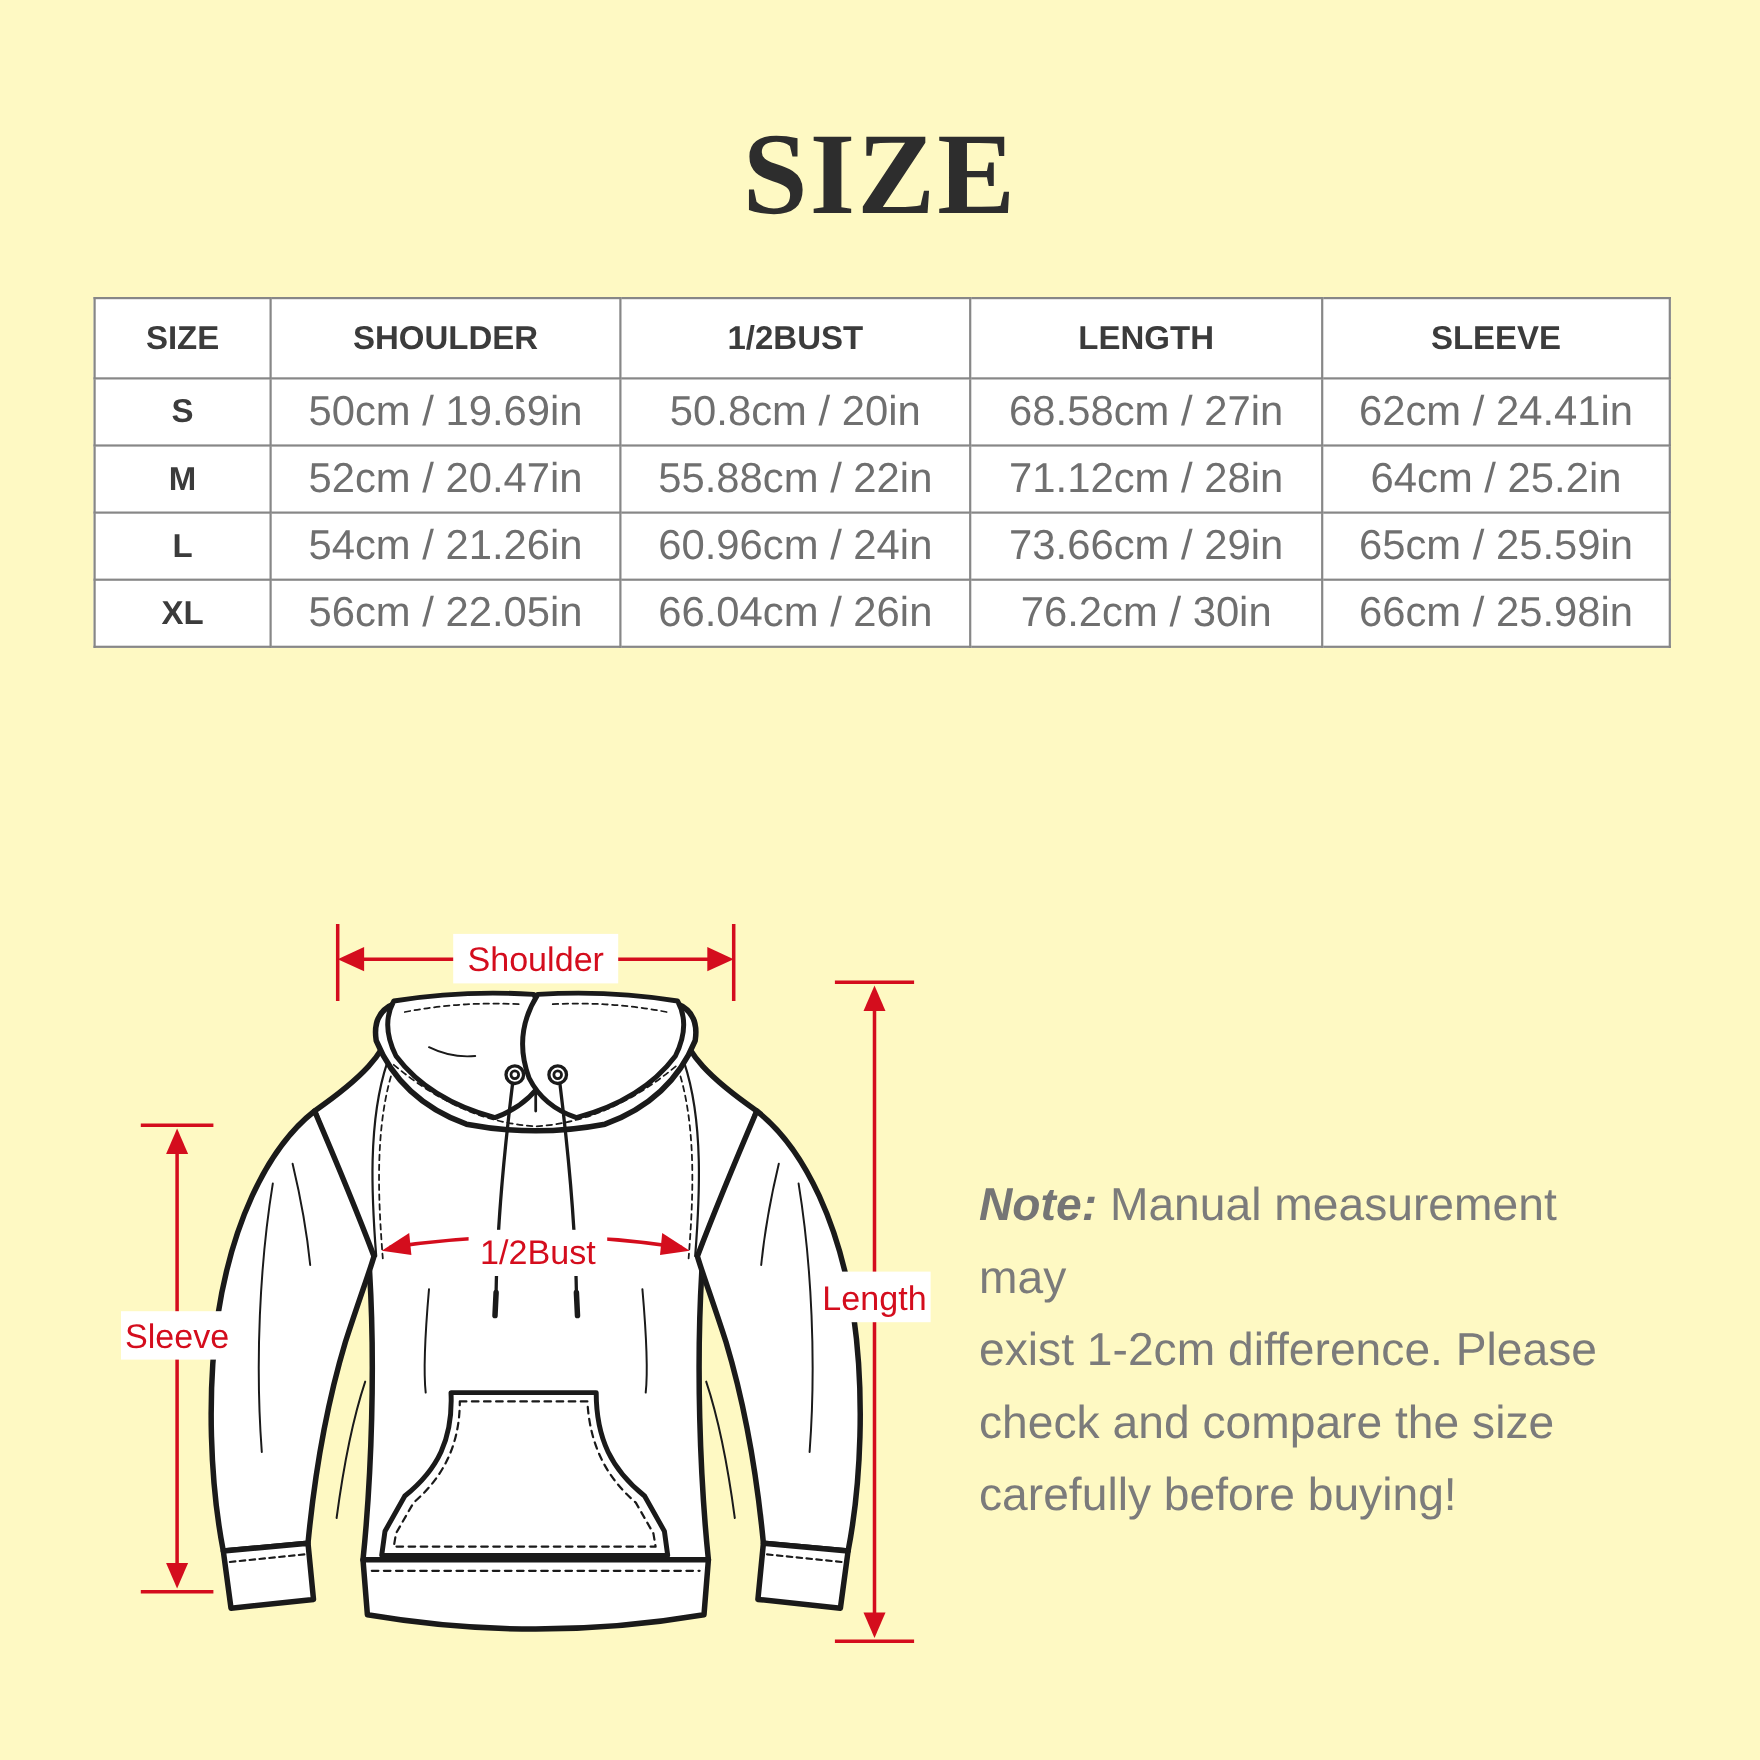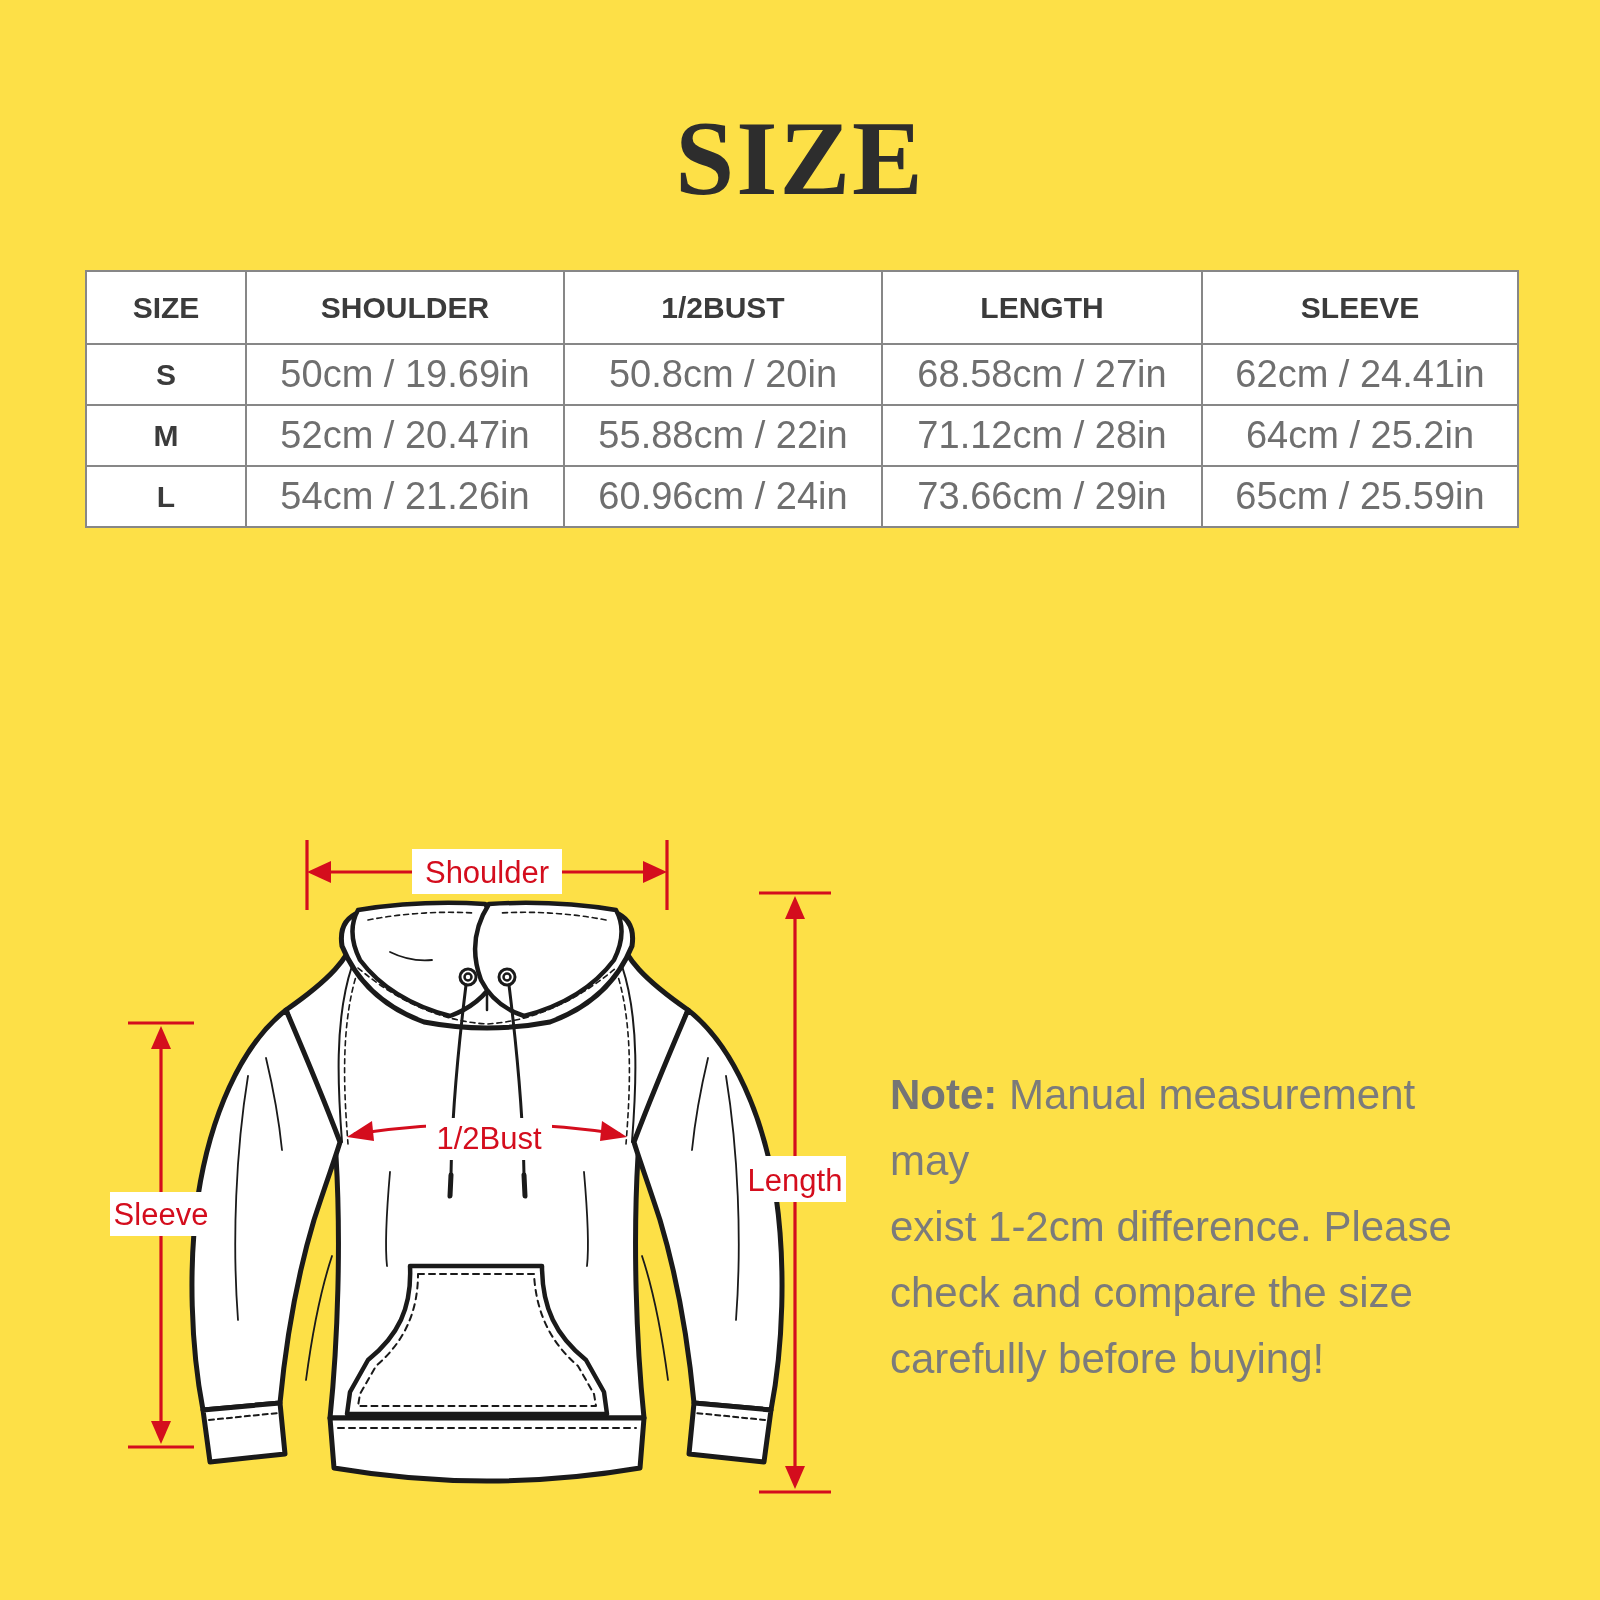--- a/index.html
+++ b/index.html
@@ -1,31 +1,31 @@
 <!DOCTYPE html>
 <html><head>
 <meta charset="utf-8">
 <style>
   html,body{margin:0;padding:0;background:#ffffff;}
-  .stage{position:relative;width:1600px;height:1600px;background:#fde047;overflow:hidden;
+  .stage{position:relative;width:1600px;height:1600px;background:#fef9c3;overflow:hidden;
          font-family:"Liberation Sans",sans-serif;}
   .title{position:absolute;top:98px;left:0;width:100%;margin:0;text-align:center;
          font-family:"Liberation Serif",serif;font-weight:700;font-size:106px;
          color:#2d2d2d;letter-spacing:2px;}
   table.size-table{position:absolute;left:85px;top:270px;width:1432px;
          border-collapse:collapse;table-layout:fixed;background:#fff;}
   .size-table th,.size-table td{border:2px solid #878787;text-align:center;
          vertical-align:middle;padding:0;overflow:hidden;}
   .size-table th{height:71px;font-size:30px;font-weight:700;color:#3b3b3b;}
   .size-table td{height:59px;font-size:38px;font-weight:400;color:#6f6f6f;}
   .size-table td.size-col{font-weight:700;color:#3b3b3b;font-size:30px;}
   .diagram{position:absolute;left:90px;top:820px;width:760px;height:700px;}
   .note{position:absolute;left:890px;top:1062px;width:610px;font-size:42px;
         line-height:66px;color:#7b7b7b;white-space:pre-line;margin:0;}
-  .note b{font-weight:700;color:#757575;}
+  .note b{font-weight:700;color:#757575;font-style:italic;}
   svg text.red-label{font-family:"Liberation Sans",sans-serif;font-size:31px;
         fill:#d40d1d;text-anchor:middle;}
 </style>
 </head>
 <body>
 
 <div class="stage">
 
   <h1 class="title">SIZE</h1>
 
@@ -60,20 +60,27 @@
         <td>55.88cm / 22in</td>
         <td>71.12cm / 28in</td>
         <td>64cm / 25.2in</td>
       </tr>
       <tr>
         <td class="size-col">L</td>
         <td>54cm / 21.26in</td>
         <td>60.96cm / 24in</td>
         <td>73.66cm / 29in</td>
         <td>65cm / 25.59in</td>
+      </tr>
+      <tr>
+        <td class="size-col">XL</td>
+        <td>56cm / 22.05in</td>
+        <td>66.04cm / 26in</td>
+        <td>76.2cm / 30in</td>
+        <td>66cm / 25.98in</td>
       </tr>
     </tbody>
   </table>
 
   <svg class="diagram" viewBox="0 0 760 700" xmlns="http://www.w3.org/2000/svg">
 
     <g stroke="#1a1a1a" fill="none" stroke-linecap="round" stroke-linejoin="round">
 
       <path fill="#fff" stroke-width="5" d="M 196,190 C 242,158 258,138 264,118 L 530,118 C 536,138 552,158 598,190 C 574,256 556,296 548,336 C 543,420 546,520 554,598 L 240,598 C 248,520 251,420 246,336 C 238,296 220,256 196,190 Z"></path>
 

